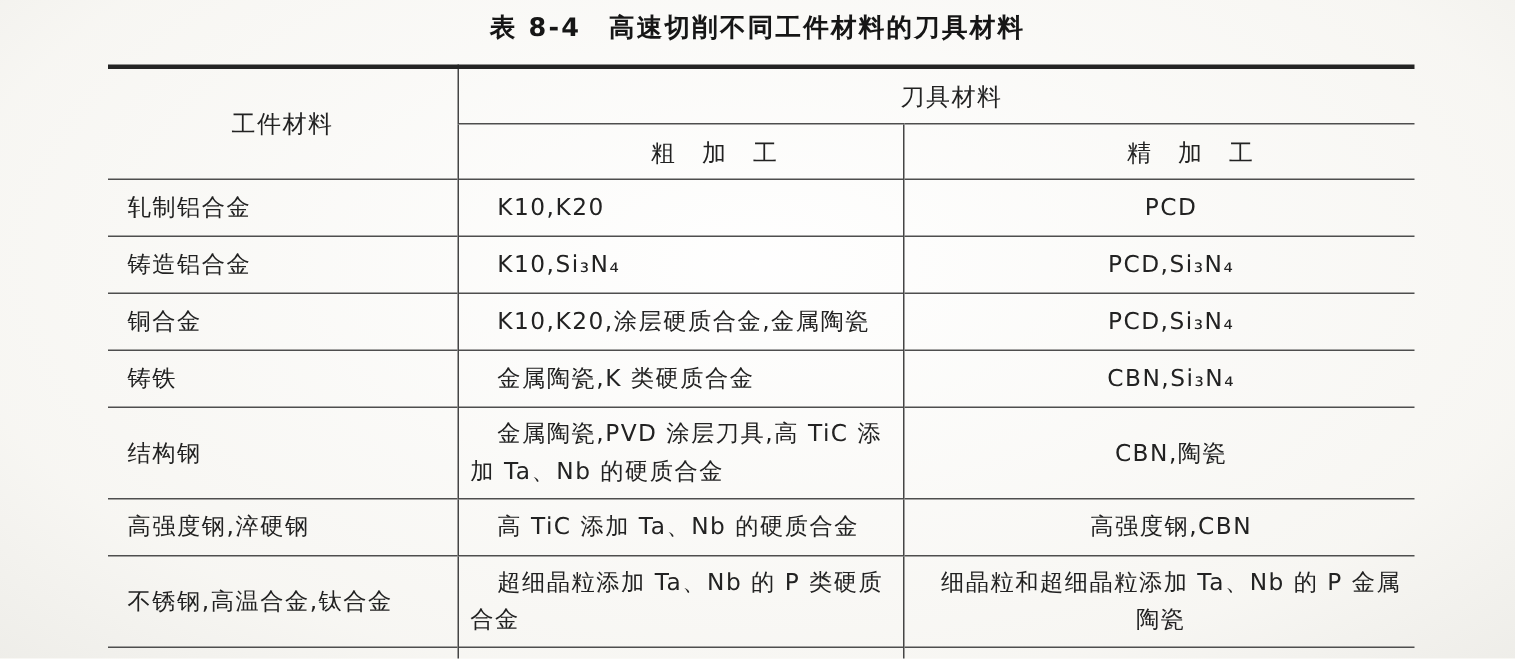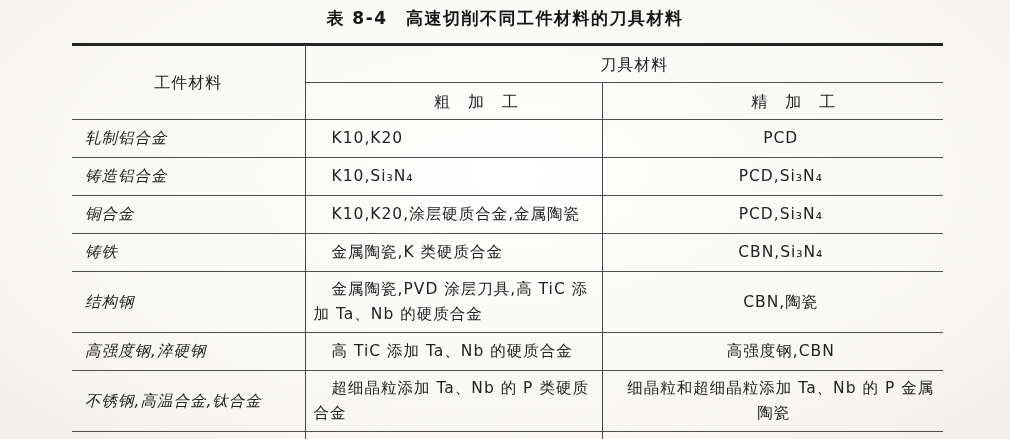--- a/index.html
+++ b/index.html
@@ -65,21 +65,21 @@
   td.hdr {
     text-align: center;
     font-size: 16px;
     padding: 0;
     text-indent: 0;
   }
   tr.header-row-1 td { height: 32px; }
   tr.header-row-2 td { height: 32px; }
 
   
-  td.c1 { padding-left: 13px; font-style: italic; }
+  td.c1 { padding-left: 13px; }
   td.c2 { padding: 2px 6px 2px 8px; text-indent: 18px; }
   td.c3 { padding: 2px 6px 2px 8px; text-indent: 14px; text-align: center; }
 
   tr.row-h1 td { height: 33px; }
   tr.row-h2 td { height: 56px; }
   tr.row-last td { height: 33px; }
 </style>
 </head>
 <body>
 

